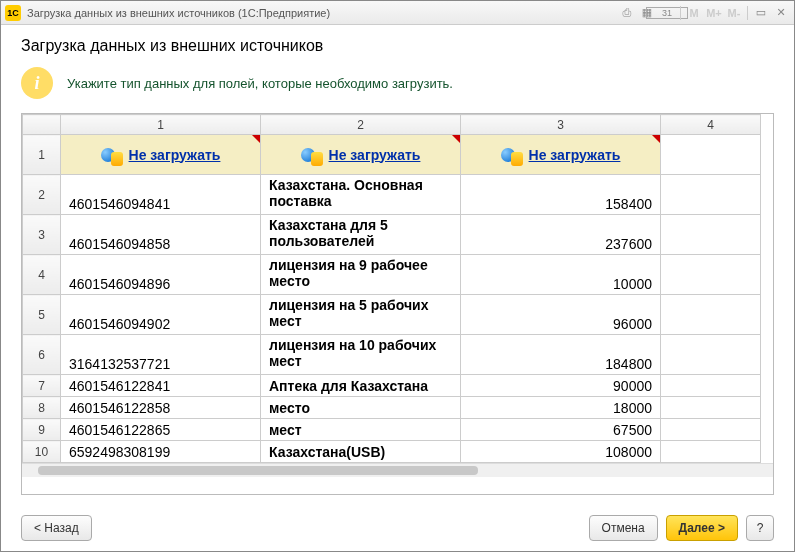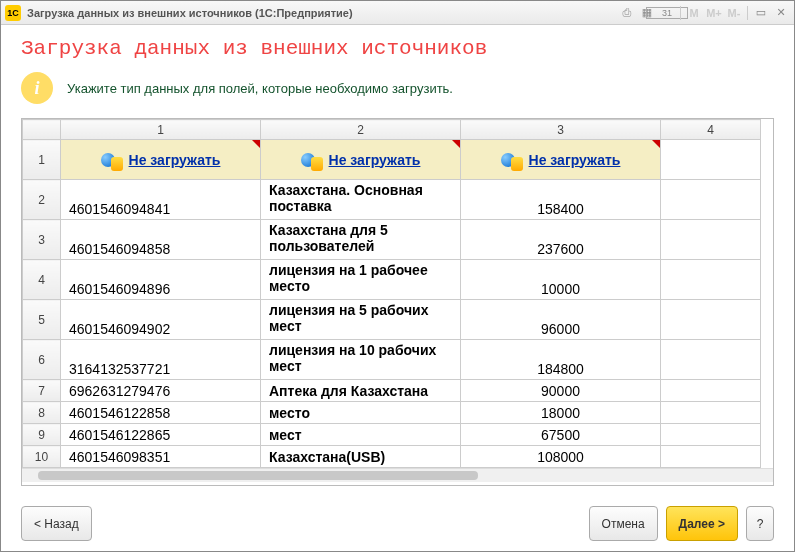--- a/index.html
+++ b/index.html
@@ -1,26 +1,26 @@
 <!DOCTYPE html>
 <html><head>
 <meta charset="utf-8">
 <style>
 * { box-sizing: border-box; margin: 0; padding: 0; }
 body { font-family: Arial, sans-serif; font-size: 12px; background: #fff; }
 .window { width: 795px; height: 552px; border: 1px solid #888; background: #fff; display: flex; flex-direction: column; }
 .titlebar { height: 24px; background: linear-gradient(#f8f8f8,#eaeaea); border-bottom: 1px solid #ccc; display: flex; align-items: center; padding: 0 4px; }
 .app-icon { width: 16px; height: 16px; background: #fc0; border-radius: 3px; margin-right: 6px; font-size: 9px; font-weight: bold; color: #000; display: flex; align-items: center; justify-content: center; }
-.titlebar-text { color: #555; font-size: 11px; flex: 1; font-weight: bold; }
+.titlebar-text { color: #555; font-size: 11px; flex: 1; }
 .titlebar-icons { display: flex; gap: 2px; align-items: center; }
 .tb-icon { width: 18px; height: 18px; display: flex; align-items: center; justify-content: center; font-size: 11px; color: #888; cursor: pointer; }
 .tb-icon.m { color: #ccc; font-weight: bold; font-size: 11px; }
 .tb-sep { width: 1px; height: 14px; background: #ccc; margin: 0 2px; }
 .content { flex: 1; padding: 12px 20px 10px 20px; display: flex; flex-direction: column; overflow: hidden; }
-.page-title { font-size: 21px; color: #ef4444; margin-bottom: 12px; font-family: Liberation Mono, monospace; }
+.page-title { font-size: 16px; color: #000000; margin-bottom: 12px; }
 .info-row { display: flex; align-items: center; gap: 14px; margin-bottom: 14px; }
 .info-icon { width: 32px; height: 32px; border-radius: 50%; background: #fd6; display: flex; align-items: center; justify-content: center; font-size: 18px; font-weight: bold; font-style: italic; color: #fff; font-family: Georgia, serif; }
 .info-text { color: #14532d; font-size: 13px; }
 .grid-wrap { flex: 1; border: 1px solid #bbb; overflow: auto; position: relative; }
 .grid { border-collapse: collapse; table-layout: fixed; }
 .grid th, .grid td { border: 1px solid #ccc; background: #fff; }
 .grid th { background: linear-gradient(#fafafa,#ececec); font-weight: normal; color: #444; height: 20px; }
 .col-num { width: 38px; }
 .col-1 { width: 200px; }
 .col-2 { width: 200px; }
@@ -31,23 +31,23 @@
 .hdr-inner { display: flex; align-items: center; justify-content: center; gap: 6px; height: 100%; }
 .db-icon { width: 22px; height: 22px; position: relative; }
 .db-icon::before { content: ""; position: absolute; left: 0; top: 4px; width: 14px; height: 14px; background: radial-gradient(circle at 30% 30%, #8cf, #06c); border-radius: 50%; }
 .db-icon::after { content: ""; position: absolute; right: 0; bottom: 0; width: 12px; height: 14px; background: linear-gradient(#fd4,#fa0); border-radius: 3px; }
 .hdr-link { color: #0030aa; text-decoration: underline; font-size: 14px; font-weight: bold; cursor: pointer; }
 .hdr-cell::after { content: ""; position: absolute; top: 0; right: 0; border: 4px solid transparent; border-top-color: #c00; border-right-color: #c00; }
 .data-cell { padding: 2px 8px; font-size: 14px; vertical-align: bottom; height: 40px; }
 .data-cell.short { height: 22px; vertical-align: middle; }
 .c1 { }
 .c2 { font-weight: bold; vertical-align: top; padding-top: 2px; }
-.c3 { text-align: center; }
+.c3 { text-align: right; }
 .footer { padding: 10px 20px; display: flex; align-items: center; gap: 8px; }
-.btn { height: 35px; padding: 0 12px; border: 1px solid #aaa; border-radius: 4px; background: linear-gradient(#fdfdfd,#e8e8e8); cursor: pointer; font-size: 12px; color: #333; }
+.btn { height: 26px; padding: 0 12px; border: 1px solid #aaa; border-radius: 4px; background: linear-gradient(#fdfdfd,#e8e8e8); cursor: pointer; font-size: 12px; color: #333; }
 .btn.primary { background: linear-gradient(#ffe45a,#ffc40a); border-color: #c9a000; font-weight: bold; }
 .btn.help { width: 28px; padding: 0; }
 .spacer { flex: 1; }
 .scrollbar-h { height: 14px; background: #f0f0f0; border-top: 1px solid #ddd; position: relative; }
 .scrollbar-h::before { content: ""; position: absolute; left: 16px; top: 2px; height: 9px; width: 440px; background: #c8c8c8; border-radius: 4px; }
 </style>
 </head>
 <body>
 
 <div class="window">
@@ -128,62 +128,62 @@
             <tr>
               <td class="rownum">3</td>
               <td class="data-cell c1">4601546094858</td>
               <td class="data-cell c2">Казахстана для 5 пользователей</td>
               <td class="data-cell c3">237600</td>
               <td class="data-cell"></td>
             </tr>
             <tr>
               <td class="rownum">4</td>
               <td class="data-cell c1">4601546094896</td>
-              <td class="data-cell c2">лицензия на 1 рабочее место</td>
+              <td class="data-cell c2">лицензия на 9 рабочее место</td>
               <td class="data-cell c3">10000</td>
               <td class="data-cell"></td>
             </tr>
             <tr>
               <td class="rownum">5</td>
               <td class="data-cell c1">4601546094902</td>
               <td class="data-cell c2">лицензия на 5 рабочих мест</td>
               <td class="data-cell c3">96000</td>
               <td class="data-cell"></td>
             </tr>
             <tr>
               <td class="rownum">6</td>
               <td class="data-cell c1">3164132537721</td>
               <td class="data-cell c2">лицензия на 10 рабочих мест</td>
               <td class="data-cell c3">184800</td>
               <td class="data-cell"></td>
             </tr>
             <tr>
               <td class="rownum">7</td>
-              <td class="data-cell short c1">6962631279476</td>
+              <td class="data-cell short c1">4601546122841</td>
               <td class="data-cell short c2">Аптека для Казахстана</td>
               <td class="data-cell short c3">90000</td>
               <td class="data-cell short"></td>
             </tr>
             <tr>
               <td class="rownum">8</td>
               <td class="data-cell short c1">4601546122858</td>
               <td class="data-cell short c2">место</td>
               <td class="data-cell short c3">18000</td>
               <td class="data-cell short"></td>
             </tr>
             <tr>
               <td class="rownum">9</td>
               <td class="data-cell short c1">4601546122865</td>
               <td class="data-cell short c2">мест</td>
               <td class="data-cell short c3">67500</td>
               <td class="data-cell short"></td>
             </tr>
             <tr>
               <td class="rownum">10</td>
-              <td class="data-cell short c1">4601546098351</td>
+              <td class="data-cell short c1">6592498308199</td>
               <td class="data-cell short c2">Казахстана(USB)</td>
               <td class="data-cell short c3">108000</td>
               <td class="data-cell short"></td>
             </tr>
           </tbody>
       </table>
       <div class="scrollbar-h"></div>
     </div>
   </div>
 

